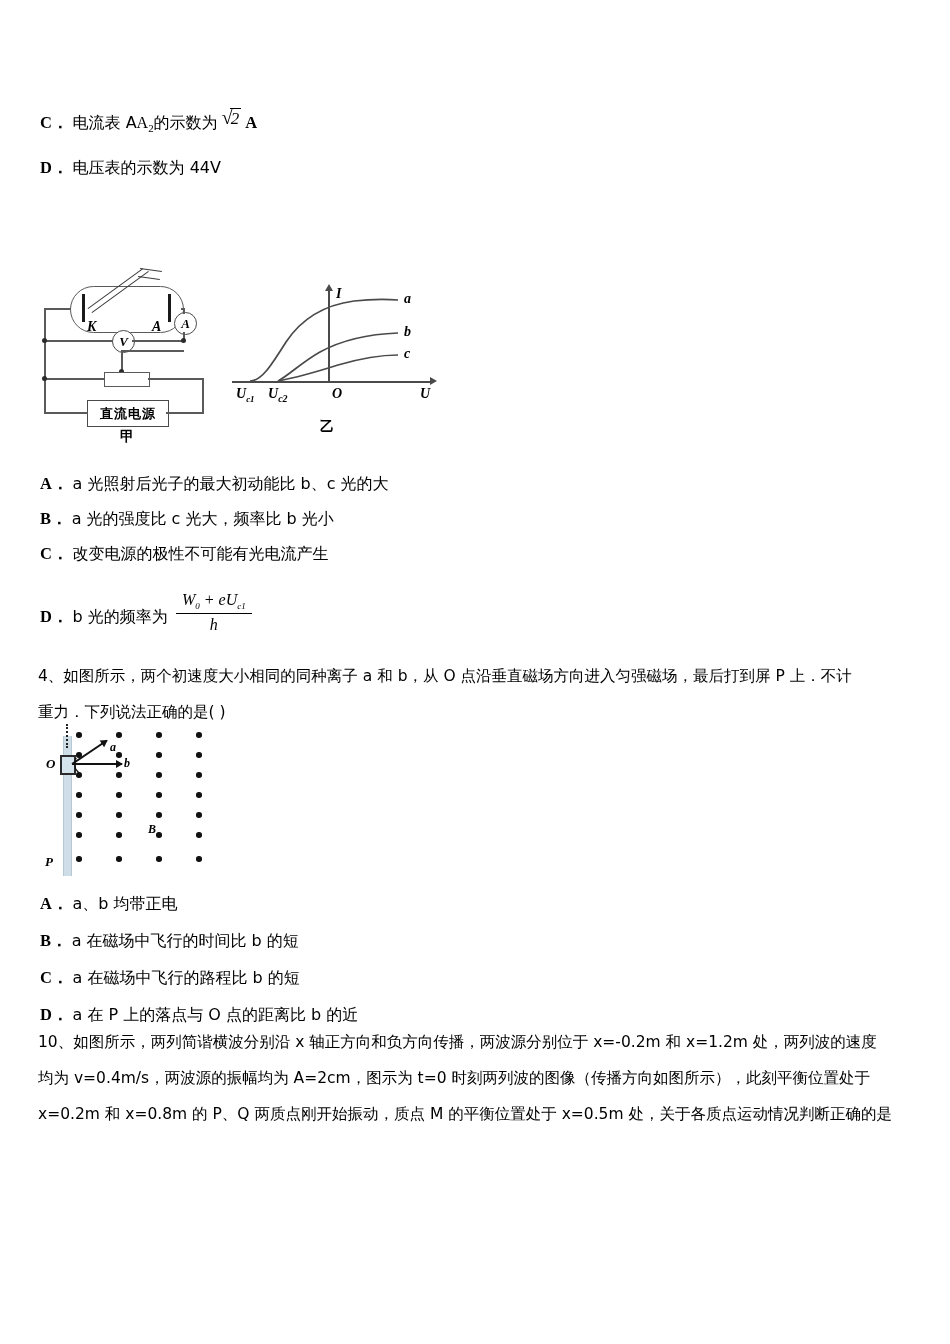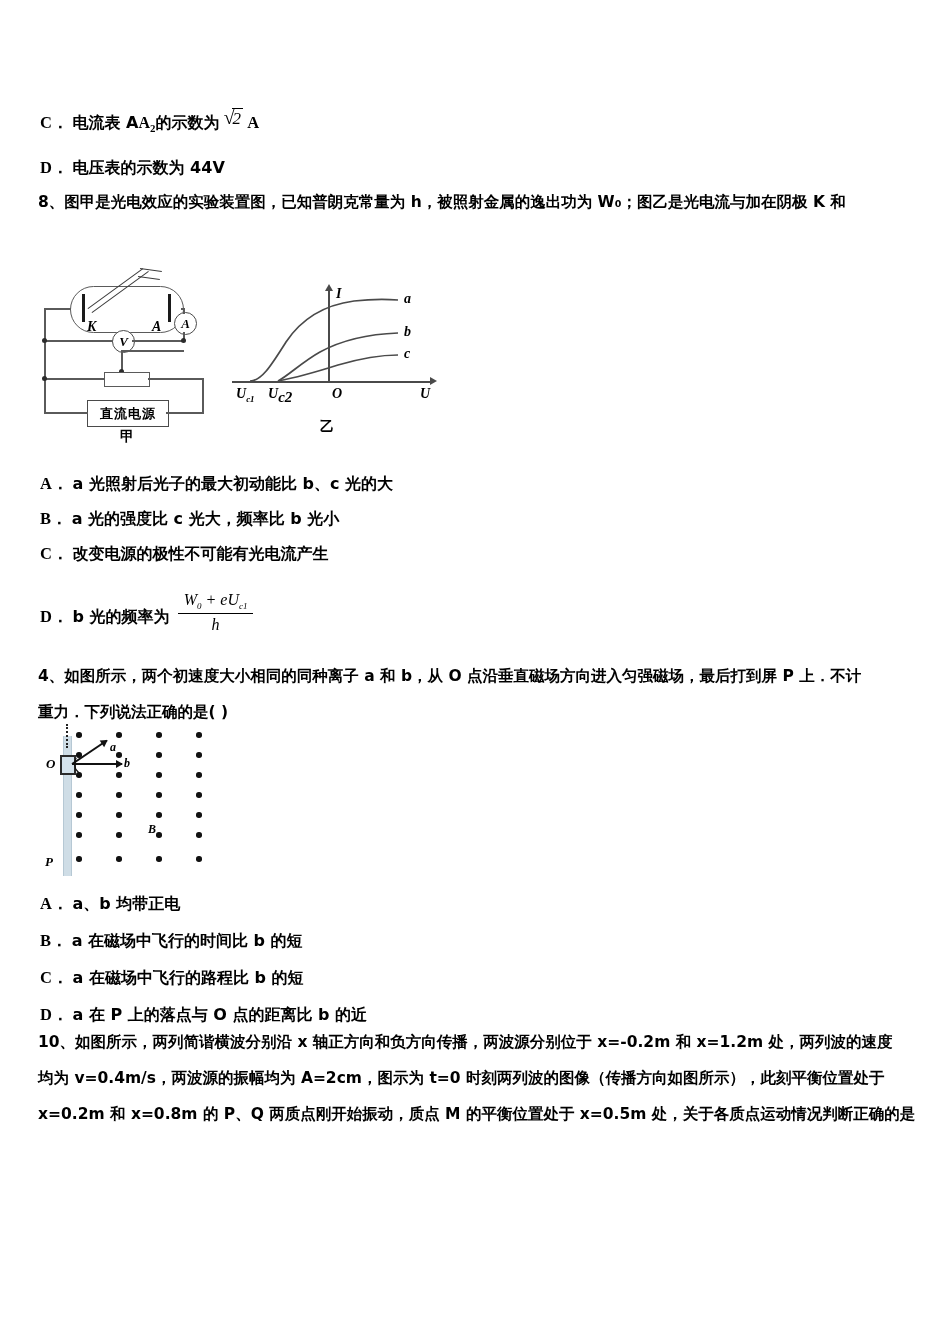--- a/index.html
+++ b/index.html
@@ -26,21 +26,21 @@
     position: absolute;
     font-size: 16.5px;
     font-weight: bold;
     line-height: 1.3;
     white-space: nowrap;
   }
   .opt-letter {
     font-family: "Liberation Serif", serif;
     font-weight: bold;
   }
-  .cn { font-family: "DejaVu Sans", "Liberation Sans", sans-serif; font-weight: bold; font-size: 16px;}
+  .cn { font-family: "DejaVu Sans", "Liberation Sans", sans-serif; font-weight: normal; font-size: 16px;}
   sub { font-size: 0.68em; }
 
   
   .sqrt {
     display: inline-block;
     position: relative;
     font-family: "Liberation Serif", serif;
     font-style: italic;
     font-weight: normal;
     font-size: 17px;
@@ -196,23 +196,20 @@
     <span class="cn">电流表 A</span><span class="cn" style="font-family:'Liberation Serif',serif;">A<sub>2</sub></span><span class="cn">的示数为</span>
     <span class="sqrt"><span class="rad">√</span><span class="radicand">2</span></span>
     <span style="font-family:'Liberation Serif',serif;font-weight:bold;">A</span>
   </div>
 
   <div class="qline" style="left:40px; top:157px;">
     <span class="opt-letter">D．</span>
     <span class="cn">电压表的示数为 44V</span>
   </div>
 
-  <div class="qline" style="left:38px; top:192px; font-size:15.5px;">
-    <span class="cn" style="font-size:15.5px;">8、图甲是光电效应的实验装置图，已知普朗克常量为 h，被照射金属的逸出功为 W₀；图乙是光电流与加在阴极 K 和</span>
-  </div>
 
   <div class="fig1">
 
     <div class="tube" style="left:26px; top:24px; width:112px; height:45px;"></div>
 
     <div class="plate" style="left:38px; top:32px; height:28px;"></div>
 
     <div class="plate" style="left:124px; top:32px; height:28px;"></div>
     <div class="elabel" style="left:43px; top:57px;">K</div>
     <div class="elabel" style="left:108px; top:57px;">A</div>
@@ -271,21 +268,21 @@
 
     <div class="curvelabel" style="left:172px; top:15px;">a</div>
     <div class="curvelabel" style="left:172px; top:48px;">b</div>
     <div class="curvelabel" style="left:172px; top:70px;">c</div>
 
     <div class="axlabel" style="left:104px; top:10px;">I</div>
     <div class="axlabel" style="left:188px; top:110px;">U</div>
     <div class="axlabel" style="left:100px; top:110px;">O</div>
 
     <div class="axlabel" style="left:4px; top:110px;text-align:right;">U<sub style="font-size:9px;">c1</sub></div>
-    <div class="axlabel" style="left:36px; top:110px;">U<sub style="font-size:15px;">c2</sub></div>
+    <div class="axlabel" style="left:36px; top:110px;">U<sub style="font-size:10px;">c2</sub></div>
 
     <div class="figlabel" style="left:78px; top:142px; width:34px;">乙</div>
   </div>
 
   <div class="qline" style="left:40px; top:473px;">
     <span class="opt-letter">A．</span>
     <span class="cn">a 光照射后光子的最大初动能比 b、c 光的大</span>
   </div>
   <div class="qline" style="left:40px; top:543px;">
     <span class="opt-letter">C．</span>

